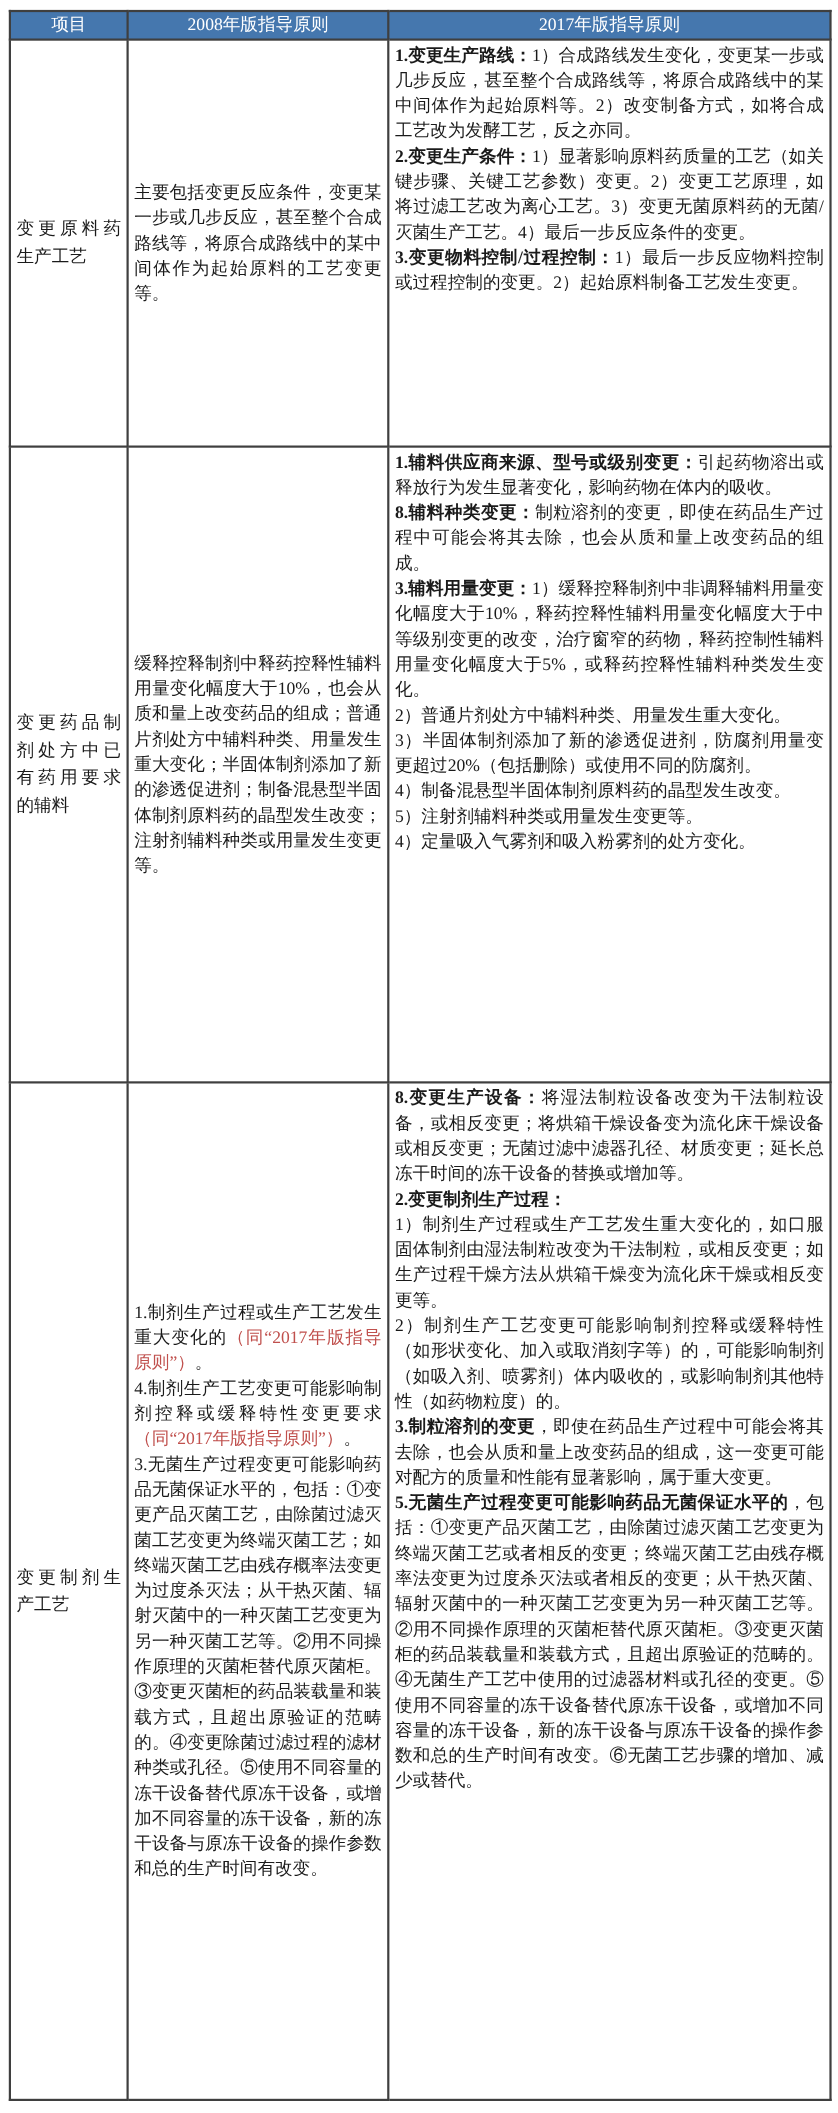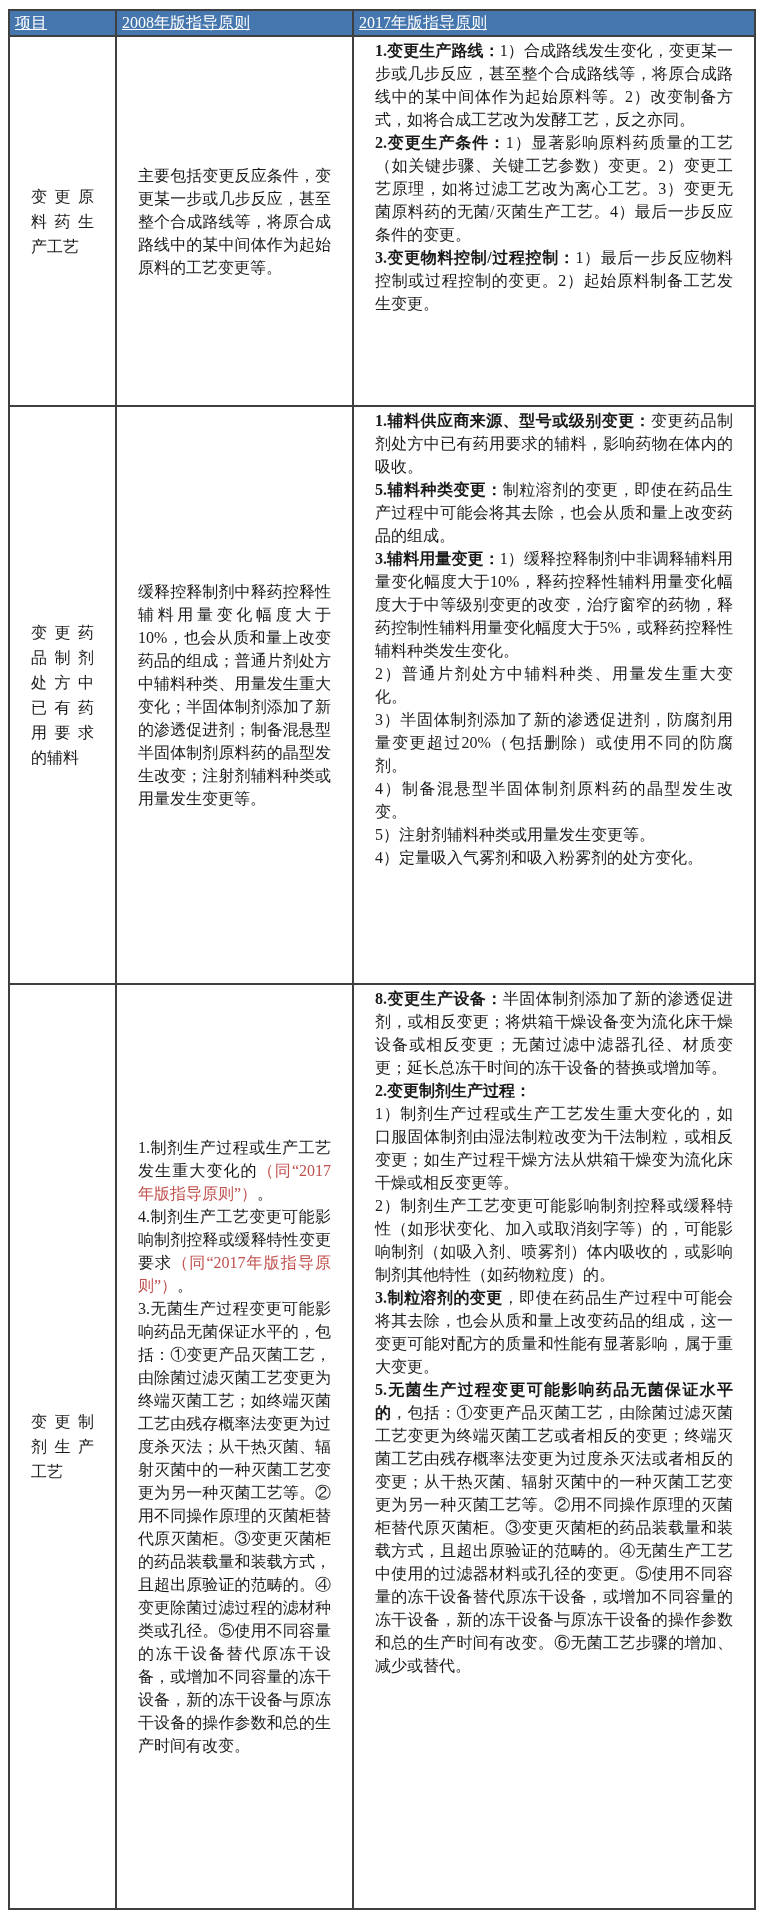--- a/index.html
+++ b/index.html
@@ -26,30 +26,29 @@
   col.c3{width:402px;}
   th,td{
     border:2px solid #3f3f3f;
     box-sizing:border-box;
   }
   thead th{
     background:var(--header-bg,#4577AE);
     color:var(--header-text,#ffffff);
     font-weight:normal;
     font-size:16px;
-    text-align:left;
+    text-align:center;
     height:26px;
     padding:1px 5px;
     line-height:22px;
-    text-decoration:underline;
   }
   td{
     font-size:16px;
     line-height:23px;
-    padding:2px 21px;
+    padding:2px 5px;
     vertical-align:middle;
     background:#ffffff;
   }
   td.cell-2017{vertical-align:top;}
   tr.row-1{height:370px;}
   tr.row-2{height:578px;}
   tr.row-3{height:925px;}
   p.para{
     margin:0;
     text-align:justify;
@@ -95,41 +94,41 @@
           </td>
         </tr>
         <tr class="row-2">
           <td class="item-cell">
             <div class="item-label">变更药品制剂处方中已有药用要求的辅料</div>
           </td>
           <td class="cell-2008">
             <p class="para"><span class="">缓释控释制剂中释药控释性辅料用量变化幅度大于10%，也会从质和量上改变药品的组成；普通片剂处方中辅料种类、用量发生重大变化；半固体制剂添加了新的渗透促进剂；制备混悬型半固体制剂原料药的晶型发生改变；注射剂辅料种类或用量发生变更等。</span></p>
           </td>
           <td class="cell-2017">
-            <p class="para"><span class="seg-b">1.辅料供应商来源、型号或级别变更：</span><span class="">变更药品制剂处方中已有药用要求的辅料，影响药物在体内的吸收。</span></p>
-            <p class="para"><span class="seg-b">5.辅料种类变更：</span><span class="">制粒溶剂的变更，即使在药品生产过程中可能会将其去除，也会从质和量上改变药品的组成。</span></p>
+            <p class="para"><span class="seg-b">1.辅料供应商来源、型号或级别变更：</span><span class="">引起药物溶出或释放行为发生显著变化，影响药物在体内的吸收。</span></p>
+            <p class="para"><span class="seg-b">8.辅料种类变更：</span><span class="">制粒溶剂的变更，即使在药品生产过程中可能会将其去除，也会从质和量上改变药品的组成。</span></p>
             <p class="para"><span class="seg-b">3.辅料用量变更：</span><span class="">1）缓释控释制剂中非调释辅料用量变化幅度大于10%，释药控释性辅料用量变化幅度大于中等级别变更的改变，治疗窗窄的药物，释药控制性辅料用量变化幅度大于5%，或释药控释性辅料种类发生变化。</span></p>
             <p class="para"><span class="">2）普通片剂处方中辅料种类、用量发生重大变化。</span></p>
             <p class="para"><span class="">3）半固体制剂添加了新的渗透促进剂，防腐剂用量变更超过20%（包括删除）或使用不同的防腐剂。</span></p>
             <p class="para"><span class="">4）制备混悬型半固体制剂原料药的晶型发生改变。</span></p>
             <p class="para"><span class="">5）注射剂辅料种类或用量发生变更等。</span></p>
             <p class="para"><span class="">4）定量吸入气雾剂和吸入粉雾剂的处方变化。</span></p>
           </td>
         </tr>
         <tr class="row-3">
           <td class="item-cell">
             <div class="item-label">变更制剂生产工艺</div>
           </td>
           <td class="cell-2008">
             <p class="para"><span class="">1.制剂生产过程或生产工艺发生重大变化的</span><span class=" seg-r">（同“2017年版指导原则”）</span><span class="">。</span></p>
             <p class="para"><span class="">4.制剂生产工艺变更可能影响制剂控释或缓释特性变更要求</span><span class=" seg-r">（同“2017年版指导原则”）</span><span class="">。</span></p>
             <p class="para"><span class="">3.无菌生产过程变更可能影响药品无菌保证水平的，包括：①变更产品灭菌工艺，由除菌过滤灭菌工艺变更为终端灭菌工艺；如终端灭菌工艺由残存概率法变更为过度杀灭法；从干热灭菌、辐射灭菌中的一种灭菌工艺变更为另一种灭菌工艺等。②用不同操作原理的灭菌柜替代原灭菌柜。③变更灭菌柜的药品装载量和装载方式，且超出原验证的范畴的。④变更除菌过滤过程的滤材种类或孔径。⑤使用不同容量的冻干设备替代原冻干设备，或增加不同容量的冻干设备，新的冻干设备与原冻干设备的操作参数和总的生产时间有改变。</span></p>
           </td>
           <td class="cell-2017">
-            <p class="para"><span class="seg-b">8.变更生产设备：</span><span class="">半固体制剂添加了新的渗透促进剂，或相反变更；将烘箱干燥设备变为流化床干燥设备或相反变更；无菌过滤中滤器孔径、材质变更；延长总冻干时间的冻干设备的替换或增加等。</span></p>
+            <p class="para"><span class="seg-b">8.变更生产设备：</span><span class="">将湿法制粒设备改变为干法制粒设备，或相反变更；将烘箱干燥设备变为流化床干燥设备或相反变更；无菌过滤中滤器孔径、材质变更；延长总冻干时间的冻干设备的替换或增加等。</span></p>
             <p class="para"><span class="seg-b">2.变更制剂生产过程：</span></p>
             <p class="para"><span class="">1）制剂生产过程或生产工艺发生重大变化的，如口服固体制剂由湿法制粒改变为干法制粒，或相反变更；如生产过程干燥方法从烘箱干燥变为流化床干燥或相反变更等。</span></p>
             <p class="para"><span class="">2）制剂生产工艺变更可能影响制剂控释或缓释特性（如形状变化、加入或取消刻字等）的，可能影响制剂（如吸入剂、喷雾剂）体内吸收的，或影响制剂其他特性（如药物粒度）的。</span></p>
             <p class="para"><span class="seg-b">3.制粒溶剂的变更</span><span class="">，即使在药品生产过程中可能会将其去除，也会从质和量上改变药品的组成，这一变更可能对配方的质量和性能有显著影响，属于重大变更。</span></p>
             <p class="para"><span class="seg-b">5.无菌生产过程变更可能影响药品无菌保证水平的</span><span class="">，包括：①变更产品灭菌工艺，由除菌过滤灭菌工艺变更为终端灭菌工艺或者相反的变更；终端灭菌工艺由残存概率法变更为过度杀灭法或者相反的变更；从干热灭菌、辐射灭菌中的一种灭菌工艺变更为另一种灭菌工艺等。②用不同操作原理的灭菌柜替代原灭菌柜。③变更灭菌柜的药品装载量和装载方式，且超出原验证的范畴的。④无菌生产工艺中使用的过滤器材料或孔径的变更。⑤使用不同容量的冻干设备替代原冻干设备，或增加不同容量的冻干设备，新的冻干设备与原冻干设备的操作参数和总的生产时间有改变。⑥无菌工艺步骤的增加、减少或替代。</span></p>
           </td>
         </tr>
       </tbody>
   </table>
 </div>

